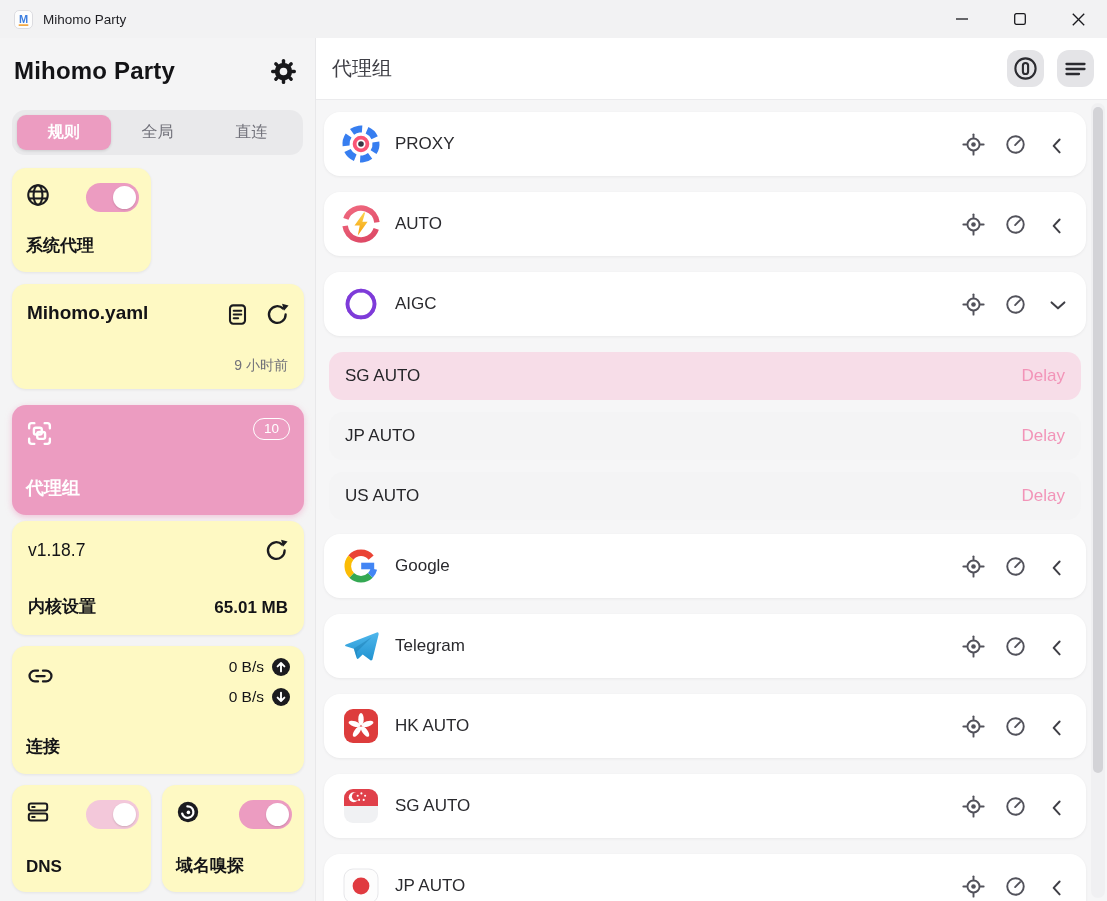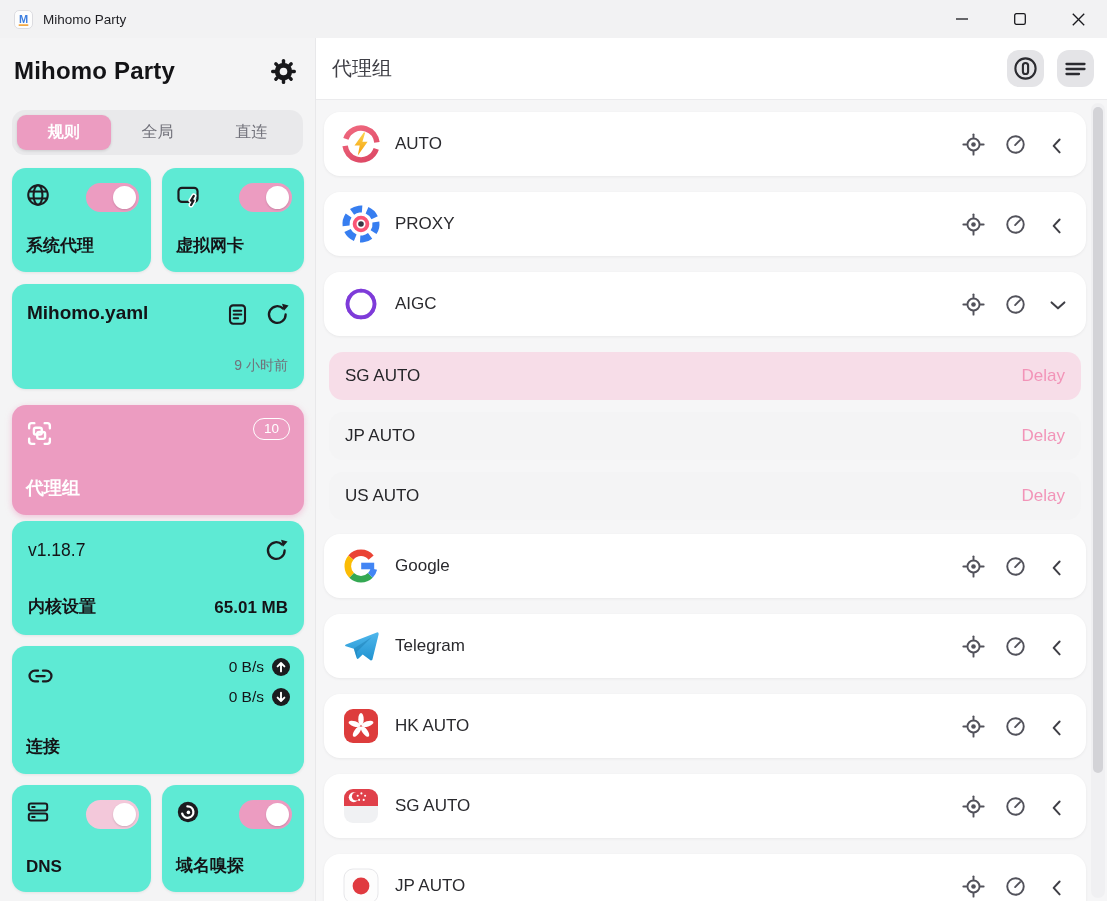--- a/index.html
+++ b/index.html
@@ -16,21 +16,21 @@
   
   .sidebar { position:absolute; top:38px; left:0; width:316px; bottom:0; background:#f4f4f5; border-right:1px solid #e8e8ea; }
   .sb-head { position:absolute; top:14px; left:14px; right:12px; height:40px; }
   .sb-title { font-size:24px; font-weight:800; color:#131316; letter-spacing:.2px; line-height:38px; }
   .gear-btn { position:absolute; right:6px; top:5px; width:28px; height:28px; display:flex; align-items:center; justify-content:center; }
 
   .tabs { position:absolute; top:72px; left:12px; right:12px; height:45px; background:#e9e9eb; border-radius:13px; display:flex; padding:5px; }
   .tab { flex:1; display:flex; align-items:center; justify-content:center; font-size:16px; color:#71717a; border-radius:9px; }
   .tab.active { background:#ec9cc1; color:#fff; font-weight:700; box-shadow:0 1px 3px rgba(0,0,0,.12);text-align:center; }
 
-  .card { position:absolute; background:#5eead4; border-radius:14px; box-shadow:0 1px 3px rgba(0,0,0,.07); }
+  .card { position:absolute; background:#fef9c3; border-radius:14px; box-shadow:0 1px 3px rgba(0,0,0,.07); }
   .card .c-label { position:absolute; left:14px; bottom:15px; font-size:17px; font-weight:700; color:#141417; }
   .c-icon { position:absolute; left:13px; top:14px; }
   .toggle { position:absolute; right:12px; top:15px; width:53px; height:29px; border-radius:15px; background:#ec9cc1; }
   .toggle.light { background:#f3c8da; }
   .toggle .knob { position:absolute; right:3px; top:3px; width:23px; height:23px; border-radius:50%; background:#fff; box-shadow:0 1px 2px rgba(0,0,0,.15); }
 
   .card-sys  { top:130px; left:12px;  width:139px; height:104px; }
   .card-tun  { top:130px; left:162px; width:142px; height:104px; }
 
   .card-profile { top:246px; left:12px; width:292px; height:105px; }
@@ -181,31 +181,20 @@
           <line x1="3.6" y1="8.8" x2="20.4" y2="8.8"></line>
           <line x1="3.6" y1="15.2" x2="20.4" y2="15.2"></line>
         </g>
       </svg>
       <div class="toggle">
           <div class="knob"></div>
         </div>
       <div class="c-label">系统代理</div>
     </div>
 
-    <div class="card card-tun">
-      <svg class="c-icon" width="26" height="26" viewBox="0 0 24 24">
-        <rect x="3.2" y="5.4" width="17.6" height="13" rx="3.2" fill="none" stroke="#1b1b1f" stroke-width="2"></rect>
-        <path d="M17.4 12.8 l-2.7 4.4 h2.4 l-2.3 4" fill="none" stroke="#fff" stroke-width="4.6" stroke-linejoin="round" stroke-linecap="round"></path>
-        <path d="M17.4 12.8 l-2.7 4.4 h2.4 l-2.3 4" fill="none" stroke="#1b1b1f" stroke-width="2" stroke-linejoin="round" stroke-linecap="round"></path>
-      </svg>
-      <div class="toggle">
-          <div class="knob"></div>
-        </div>
-      <div class="c-label">虚拟网卡</div>
-    </div>
 
     <div class="card card-profile">
       <div class="profile-name">Mihomo.yaml</div>
       <div class="profile-acts">
         <svg width="25" height="25" viewBox="0 0 24 24">
           <g stroke="#1b1b1f" stroke-width="2" fill="none" stroke-linecap="round">
             <rect x="4.8" y="3.2" width="14.4" height="17.6" rx="3"></rect>
             <line x1="8.4" y1="8.4" x2="15.6" y2="8.4"></line>
             <line x1="8.4" y1="12" x2="15.6" y2="12"></line>
             <line x1="8.4" y1="15.6" x2="12.6" y2="15.6"></line>
@@ -318,20 +307,47 @@
           </g>
         </svg>
       </div>
     </div>
   </div>
 
   <div class="m-list">
 
     <div class="g-row">
       <svg class="g-icon" viewBox="0 0 40 40">
+        <circle cx="20" cy="20" r="15" fill="none" stroke="#377ef0" stroke-width="7" stroke-dasharray="10.7 5" transform="rotate(-8 20 20)"></circle>
+        <circle cx="20" cy="20" r="8.4" fill="#fff"></circle>
+        <circle cx="20" cy="20" r="6.4" fill="none" stroke="#fa5575" stroke-width="3.8"></circle>
+        <circle cx="20" cy="20" r="2.8" fill="#3a3644"></circle>
+      </svg>
+      <span class="g-name">PROXY</span>
+      <div class="g-actions">
+        <span class="act">
+            <svg width="23" height="23" viewBox="0 0 24 24">
+              <use href="#icon-locate"></use>
+            </svg>
+          </span>
+        <span class="act">
+            <svg width="23" height="23" viewBox="0 0 24 24">
+              <use href="#icon-gauge"></use>
+            </svg>
+          </span>
+        <span class="act">
+            <svg width="23" height="23" viewBox="0 0 24 24">
+              <use href="#icon-chev-left"></use>
+            </svg>
+          </span>
+      </div>
+    </div>
+
+    <div class="g-row">
+      <svg class="g-icon" viewBox="0 0 40 40">
         <defs>
           <linearGradient id="autoring" x1="0" y1="0" x2="1" y2="1">
               <stop offset="0" stop-color="#f06a80"></stop>
               <stop offset="1" stop-color="#dc4663"></stop>
             </linearGradient>
           <linearGradient id="boltg" x1="0" y1="0" x2="0" y2="1">
               <stop offset="0" stop-color="#fcd34d"></stop>
               <stop offset="1" stop-color="#f59e0b"></stop>
             </linearGradient>
         </defs>
@@ -353,47 +369,20 @@
         <span class="act">
             <svg width="23" height="23" viewBox="0 0 24 24">
               <use href="#icon-chev-left"></use>
             </svg>
           </span>
       </div>
     </div>
 
     <div class="g-row">
       <svg class="g-icon" viewBox="0 0 40 40">
-        <circle cx="20" cy="20" r="15" fill="none" stroke="#377ef0" stroke-width="7" stroke-dasharray="10.7 5" transform="rotate(-8 20 20)"></circle>
-        <circle cx="20" cy="20" r="8.4" fill="#fff"></circle>
-        <circle cx="20" cy="20" r="6.4" fill="none" stroke="#fa5575" stroke-width="3.8"></circle>
-        <circle cx="20" cy="20" r="2.8" fill="#3a3644"></circle>
-      </svg>
-      <span class="g-name">PROXY</span>
-      <div class="g-actions">
-        <span class="act">
-            <svg width="23" height="23" viewBox="0 0 24 24">
-              <use href="#icon-locate"></use>
-            </svg>
-          </span>
-        <span class="act">
-            <svg width="23" height="23" viewBox="0 0 24 24">
-              <use href="#icon-gauge"></use>
-            </svg>
-          </span>
-        <span class="act">
-            <svg width="23" height="23" viewBox="0 0 24 24">
-              <use href="#icon-chev-left"></use>
-            </svg>
-          </span>
-      </div>
-    </div>
-
-    <div class="g-row">
-      <svg class="g-icon" viewBox="0 0 40 40">
         <g stroke="#7e3bd9" stroke-width="3.9" fill="none" stroke-linecap="round">
           <path d="M20 6.6 A13.4 13.4 0 0 1 31.6 13.3"></path>
           <path d="M20 6.6 A13.4 13.4 0 0 1 31.6 13.3" transform="rotate(60 20 20)"></path>
           <path d="M20 6.6 A13.4 13.4 0 0 1 31.6 13.3" transform="rotate(120 20 20)"></path>
           <path d="M20 6.6 A13.4 13.4 0 0 1 31.6 13.3" transform="rotate(180 20 20)"></path>
           <path d="M20 6.6 A13.4 13.4 0 0 1 31.6 13.3" transform="rotate(240 20 20)"></path>
           <path d="M20 6.6 A13.4 13.4 0 0 1 31.6 13.3" transform="rotate(300 20 20)"></path>
         </g>
       </svg>
       <span class="g-name">AIGC</span>

